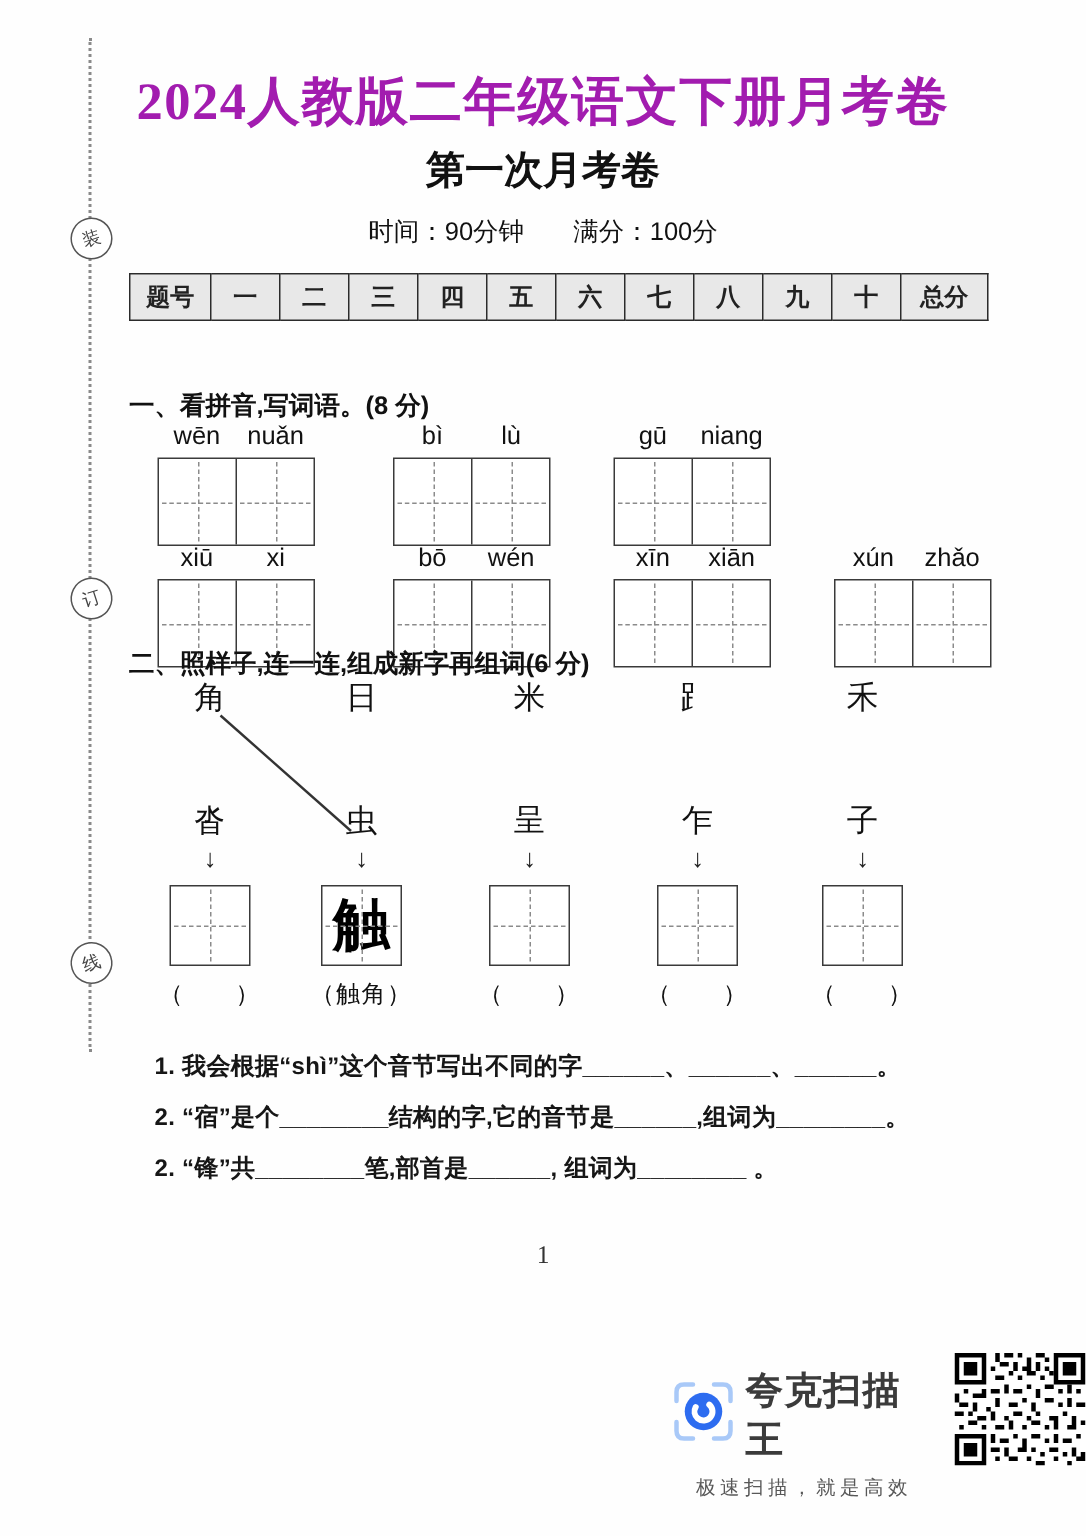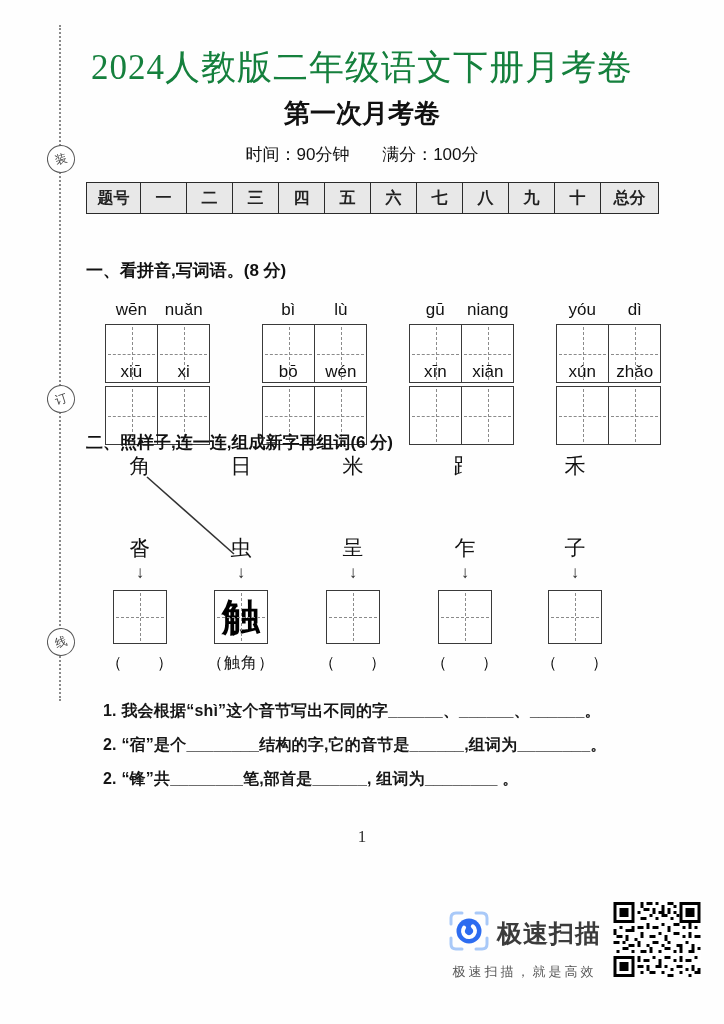--- a/index.html
+++ b/index.html
@@ -8,21 +8,21 @@
 
   
   .seal-line{position:absolute;left:59px;top:25px;height:676px;width:0;border-left:2px dotted #8a8a8a;}
   .seal-circle{position:absolute;left:47px;width:26px;height:26px;border:1.5px solid #555;border-radius:50%;
     background:#fff;display:flex;align-items:center;justify-content:center;font-size:12px;color:#444;
     transform:rotate(-18deg);}
   .seal-c1{top:145px}.seal-c2{top:385px}.seal-c3{top:628px}
 
   
   .doc-title{position:absolute;left:0;top:44px;width:724px;text-align:center;
-    font-family:"Liberation Serif", serif;font-weight:400;font-size:35px;letter-spacing:1px;color:#15803d;}
+    font-family:"Liberation Serif", serif;font-weight:700;font-size:35px;letter-spacing:1px;color:#a21caf;}
   .doc-subtitle{position:absolute;left:0;top:96px;width:724px;text-align:center;
     font-family:"Liberation Serif", serif;font-weight:700;font-size:26px;color:#111;}
   .doc-meta{position:absolute;left:0;top:143px;width:724px;text-align:center;
     font-weight:400;font-size:17px;color:#111;}
   .doc-meta span{margin:0 14px;}
 
   
   .score-table{position:absolute;left:86px;top:182px;border-collapse:collapse;table-layout:fixed;width:572px;}
   .score-table td{border:1.4px solid #2b2b2b;text-align:center;font-size:16px;font-weight:600;
     height:30px;padding:0;color:#222;background:#fff;}
@@ -40,21 +40,21 @@
 
   
   .py-group{position:absolute;width:105px;}
   .py-label{display:flex;font-size:17px;color:#111;margin-bottom:4px;}
   .py-label span{flex:1;text-align:center;}
   .tz2{display:flex;height:57px;border:1.7px solid #3a3a3a;background:#fff;}
   .tz2 .cell{position:relative;flex:1;}
   .tz2 .cell + .cell{border-left:1.7px solid #3a3a3a;}
   .cell::before{content:"";position:absolute;left:50%;top:2px;bottom:2px;border-left:1px dashed #8b8b8b;}
   .cell::after{content:"";position:absolute;top:50%;left:2px;right:2px;border-top:1px dashed #8b8b8b;}
-  .r1{top:300px}.r2{top:362px}
+  .r1{top:281px}.r2{top:362px}
   .g1{left:105px}.g2{left:262px}.g3{left:409px}.g4{left:556px}
 
   
   .s2-col{position:absolute;width:90px;text-align:center;}
   .s2-top{top:453px;font-size:21px;color:#111;line-height:26px;}
   .s2-bot{top:535px;}
   .c1{left:95px}.c2{left:196px}.c3{left:308px}.c4{left:420px}.c5{left:530px}
   .s2-char{font-size:21px;color:#111;line-height:26px;}
   .s2-arrow{font-size:17px;color:#222;line-height:24px;}
   .tz1{position:relative;width:52px;height:52px;border:1.7px solid #3a3a3a;background:#fff;margin:5px auto 0;
@@ -154,30 +154,20 @@
   <div class="py-group r1 g3">
     <div class="py-label">
       <span>gū</span>
       <span>niang</span>
     </div>
     <div class="tz2">
         <div class="cell"></div>
         <div class="cell"></div>
       </div>
   </div>
-  <div class="py-group r1 g4">
-    <div class="py-label">
-      <span>yóu</span>
-      <span>dì</span>
-    </div>
-    <div class="tz2">
-        <div class="cell"></div>
-        <div class="cell"></div>
-      </div>
-  </div>
 
   <div class="py-group r2 g1">
     <div class="py-label">
       <span>xiū</span>
       <span>xi</span>
     </div>
     <div class="tz2">
         <div class="cell"></div>
         <div class="cell"></div>
       </div>
@@ -272,21 +262,21 @@
             <g fill="none" stroke="#a9c9f8" stroke-width="3" stroke-linecap="round">
               <path d="M3 14 V8 Q3 3 8 3 H14"></path>
               <path d="M28 3 H34 Q39 3 39 8 V14"></path>
               <path d="M39 28 V34 Q39 39 34 39 H28"></path>
               <path d="M14 39 H8 Q3 39 3 34 V28"></path>
             </g>
             <circle cx="21" cy="21" r="12.5" fill="#2D6CF0"></circle>
             <circle cx="21" cy="21" r="6" fill="none" stroke="#ffffff" stroke-width="4" stroke-dasharray="27 11" stroke-linecap="round" transform="rotate(-50 21 21)"></circle>
           </svg>
         </span>
-        <span class="brand-name">极速扫描</span>
+        <span class="brand-name">夸克扫描王</span>
       </div>
       <div class="tagline">极速扫描，就是高效</div>
     </div>
     <div class="qr-box">
       <svg width="88" height="75" viewBox="0 0 29 25">
         <rect x="0" y="0" width="29" height="25" fill="#ffffff"></rect>
         <g fill="#000000">
           <rect x="0" y="0" width="7" height="7"></rect>
             <rect x="22" y="0" width="7" height="7"></rect>
             <rect x="0" y="18" width="7" height="7"></rect>

